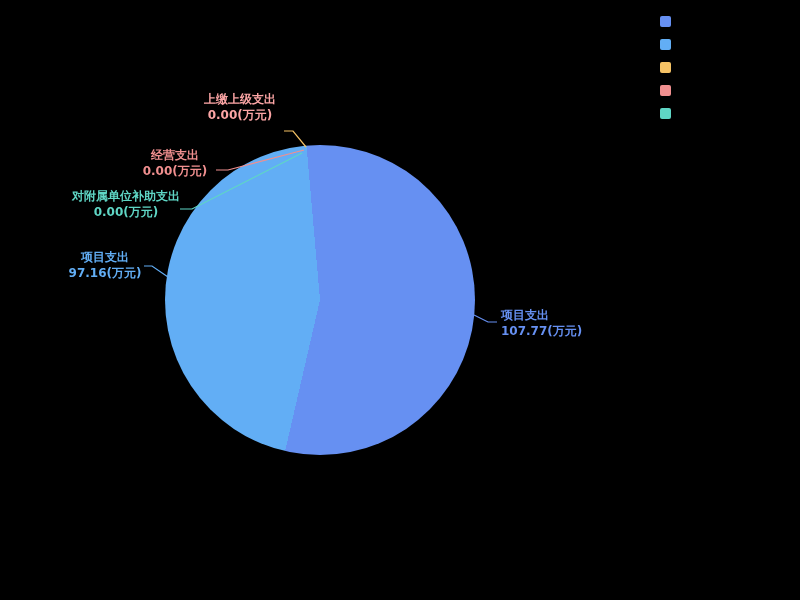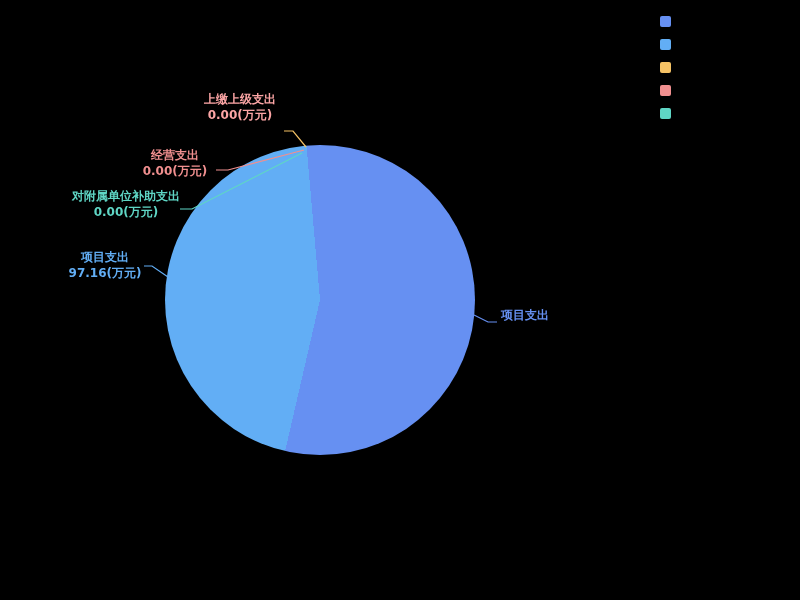--- a/index.html
+++ b/index.html
@@ -88,20 +88,21 @@
     <span class="val">0.00(万元)</span>
   </div>
 
   <div class="lbl" style="left: 45px; top: 250px; width: 120px; color: rgb(98, 174, 245);">
     <span class="name">项目支出</span>
     <span class="val">97.16(万元)</span>
   </div>
 
   <div class="lbl left-align" style="left: 501px; top: 308px; width: 130px; color: rgb(102, 144, 242);">
     <span class="name">项目支出</span>
+    <span class="val">107.77(万元)</span>
   </div>
 
   <div class="legend">
     <div class="legend-item">
       <span class="legend-swatch" style="background: rgb(102, 144, 242);"></span>
     </div>
     <div class="legend-item">
       <span class="legend-swatch" style="background: rgb(98, 174, 245);"></span>
     </div>
     <div class="legend-item">

